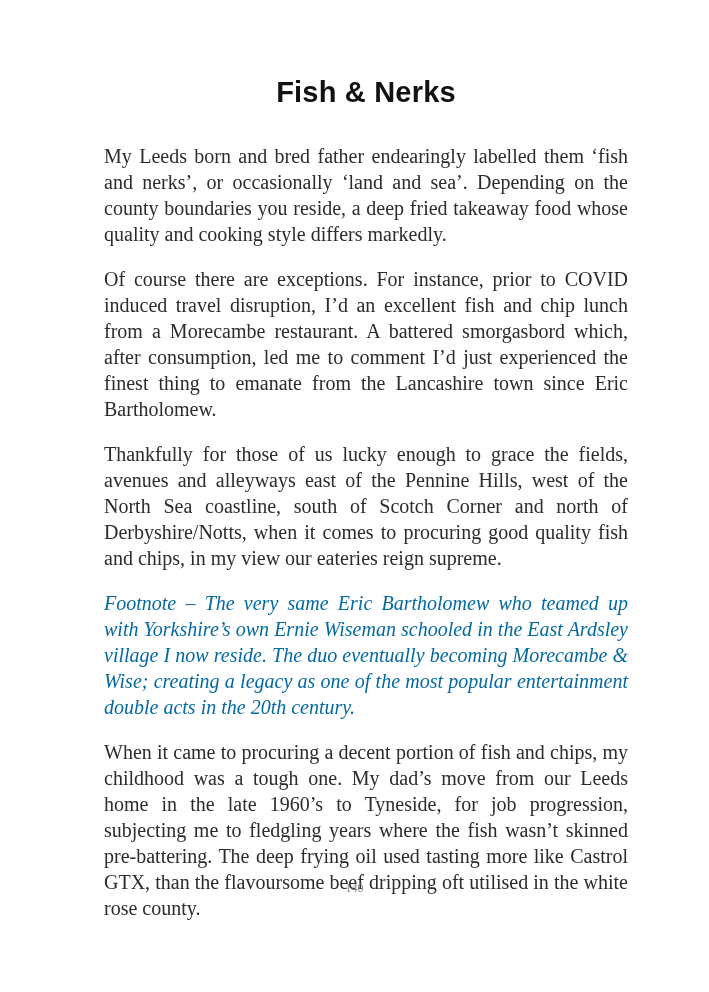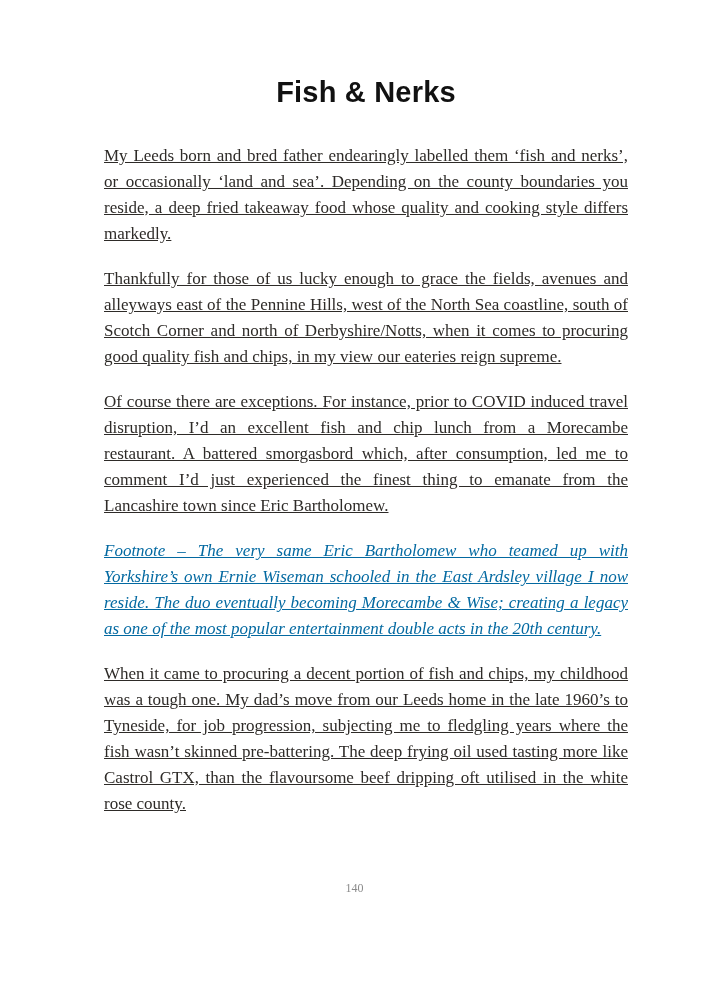--- a/index.html
+++ b/index.html
@@ -21,26 +21,25 @@
     font-family: "Liberation Sans", sans-serif;
     font-weight: 700;
     font-size: 29px;
     color: #111111;
     text-align: center;
     margin: 0 0 34px 0;
     letter-spacing: 0.2px;
   }
   .body-text p {
     margin: 0 0 19px 0;
-    font-size: 17px;
+    font-size: 20px;
     line-height: 26px;
     color: #2e2b28;
     text-align: justify;
     text-justify: inter-word;
-    text-decoration: underline;
   }
   .body-text p.footnote {
     font-style: italic;
     color: #0369a1;
   }
   .page-number {
     position: absolute;
     bottom: 36px;
     left: 0;
     width: 100%;
@@ -53,23 +52,23 @@
 </head>
 <body>
 
 <div class="page">
 
   <h1 class="title">Fish &amp; Nerks</h1>
 
   <div class="body-text">
     <p>My Leeds born and bred father endearingly labelled them ‘fish and nerks’, or occasionally ‘land and sea’. Depending on the county boundaries you reside, a deep fried takeaway food whose quality and cooking style differs markedly.</p>
 
+    <p>Of course there are exceptions. For instance, prior to COVID induced travel disruption, I’d an excellent fish and chip lunch from a Morecambe restaurant. A battered smorgasbord which, after consumption, led me to comment I’d just experienced the finest thing to emanate from the Lancashire town since Eric Bartholomew.</p>
+
     <p>Thankfully for those of us lucky enough to grace the fields, avenues and alleyways east of the Pennine Hills, west of the North Sea coastline, south of Scotch Corner and north of Derbyshire/Notts, when it comes to procuring good quality fish and chips, in my view our eateries reign supreme.</p>
-
-    <p>Of course there are exceptions. For instance, prior to COVID induced travel disruption, I’d an excellent fish and chip lunch from a Morecambe restaurant. A battered smorgasbord which, after consumption, led me to comment I’d just experienced the finest thing to emanate from the Lancashire town since Eric Bartholomew.</p>
 
     <p class="footnote">Footnote – The very same Eric Bartholomew who teamed up with Yorkshire’s own Ernie Wiseman schooled in the East Ardsley village I now reside. The duo eventually becoming Morecambe &amp; Wise; creating a legacy as one of the most popular entertainment double acts in the 20th century.</p>
 
     <p>When it came to procuring a decent portion of fish and chips, my childhood was a tough one. My dad’s move from our Leeds home in the late 1960’s to Tyneside, for job progression, subjecting me to fledgling years where the fish wasn’t skinned pre-battering. The deep frying oil used tasting more like Castrol GTX, than the flavoursome beef dripping oft utilised in the white rose county.</p>
   </div>
 
   <div class="page-number">140</div>
 
 </div>
 

